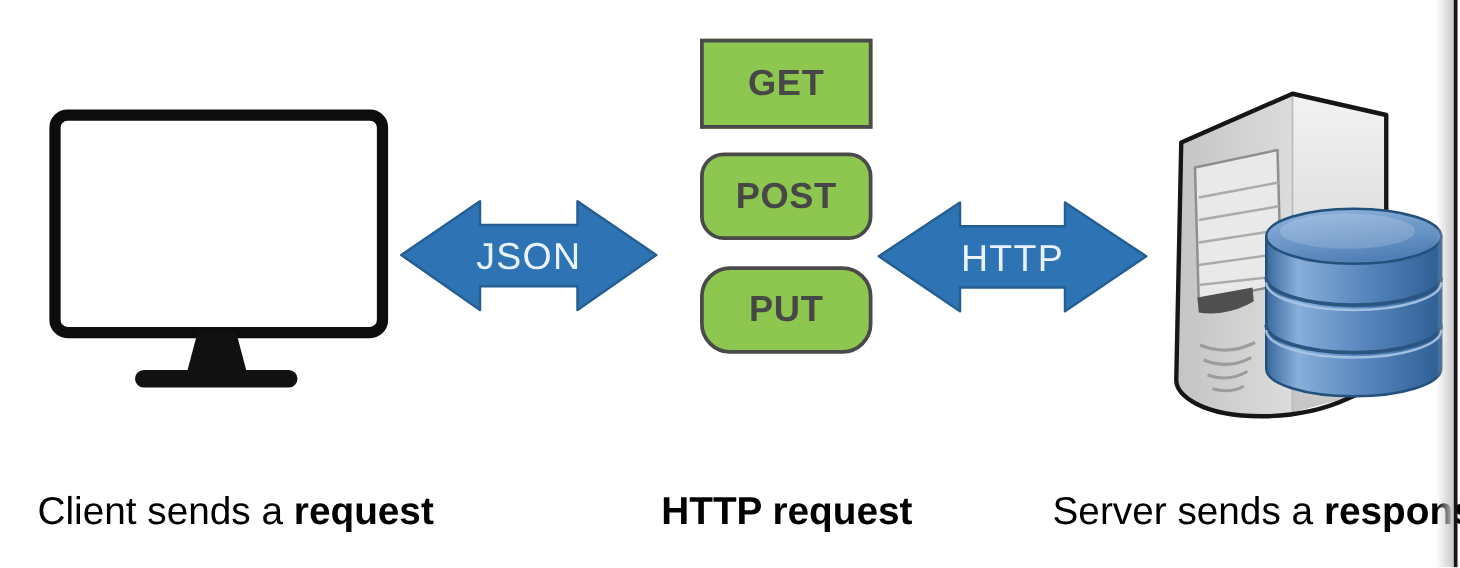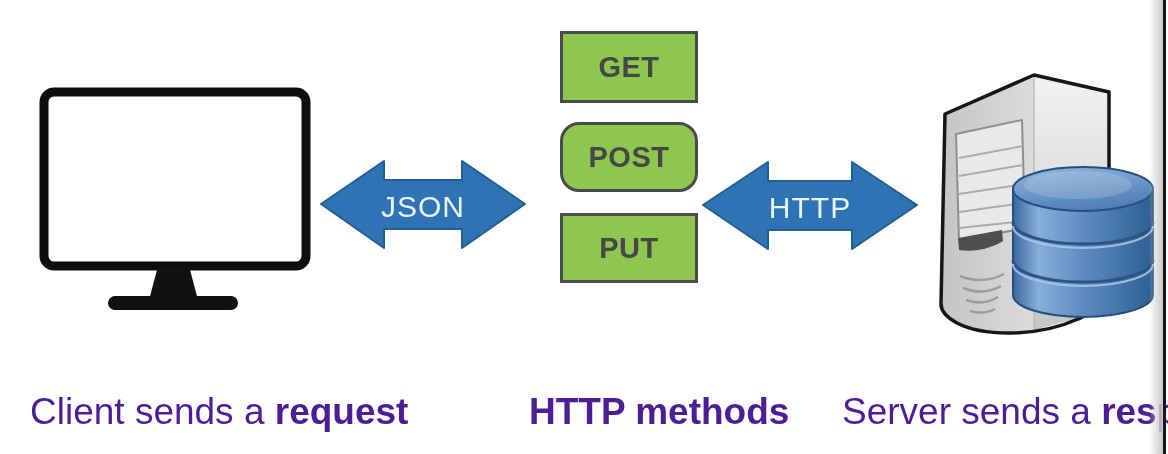--- a/index.html
+++ b/index.html
@@ -11,31 +11,31 @@
   
   .method-box{
     position:absolute;left:560px;width:138px;height:70px;
     background:#8DC74F;border:3.5px solid #4A4A4A;
     display:flex;align-items:center;justify-content:center;
     font-weight:bold;font-size:29px;color:#474747;letter-spacing:.5px;
     box-sizing:border-box;
   }
   #box-get{top:31px;height:72px;}
   #box-post{top:122px;border-radius:19px;}
-  #box-put{top:213px;}
+  #box-put{top:213px;border-radius:24px;}
   #box-delete{top:303px;}
   
   .arrow-label{
     font-size:30px;fill:#EAF2FB;letter-spacing:1px;
     font-family:"Liberation Sans",sans-serif;
   }
   
   .caption{
     position:absolute;top:391px;height:36px;
-    font-size:37px;color:#4c1d95;white-space:nowrap;
+    font-size:31px;color:#000000;white-space:nowrap;
   }
   #caption-client{left:30px;}
   #caption-methods{left:529px;font-weight:bold;}
   #caption-server{left:842px;}
   
   .edge-fade{position:absolute;left:1149px;top:0;width:14px;height:454px;
     background:linear-gradient(to right,rgba(205,205,205,0),#C9C9C9);}
   .edge-line{position:absolute;left:1163px;top:0;width:2.5px;height:454px;background:#161616;}
 </style>
 </head>
@@ -116,19 +116,19 @@
       <path d="M83,164 A70,22 0 0 0 223,164" fill="none" stroke="#A9C6E6" stroke-width="2" opacity="0.9"></path>
       <path d="M83,198 A70,22 0 0 0 223,198" fill="none" stroke="#2A5580" stroke-width="3"></path>
       <path d="M83,202 A70,22 0 0 0 223,202" fill="none" stroke="#A9C6E6" stroke-width="2" opacity="0.9"></path>
       <ellipse cx="153" cy="127" rx="70" ry="22" fill="url(#gDbTop)" stroke="#24507C" stroke-width="2"></ellipse>
       <ellipse cx="148" cy="123" rx="54" ry="14" fill="rgba(255,255,255,0.16)"></ellipse>
     </g>
   </svg>
 
   <div class="caption" id="caption-client"><span>Client sends a </span><b>request</b></div>
 
-  <div class="caption" id="caption-methods"><b>HTTP methods</b></div>
+  <div class="caption" id="caption-methods"><b>HTTP request</b></div>
 
   <div class="caption" id="caption-server"><span>Server sends a </span><b>response</b></div>
 
   <div class="edge-fade"></div>
   <div class="edge-line"></div>
 </div>
 
 </body></html>

